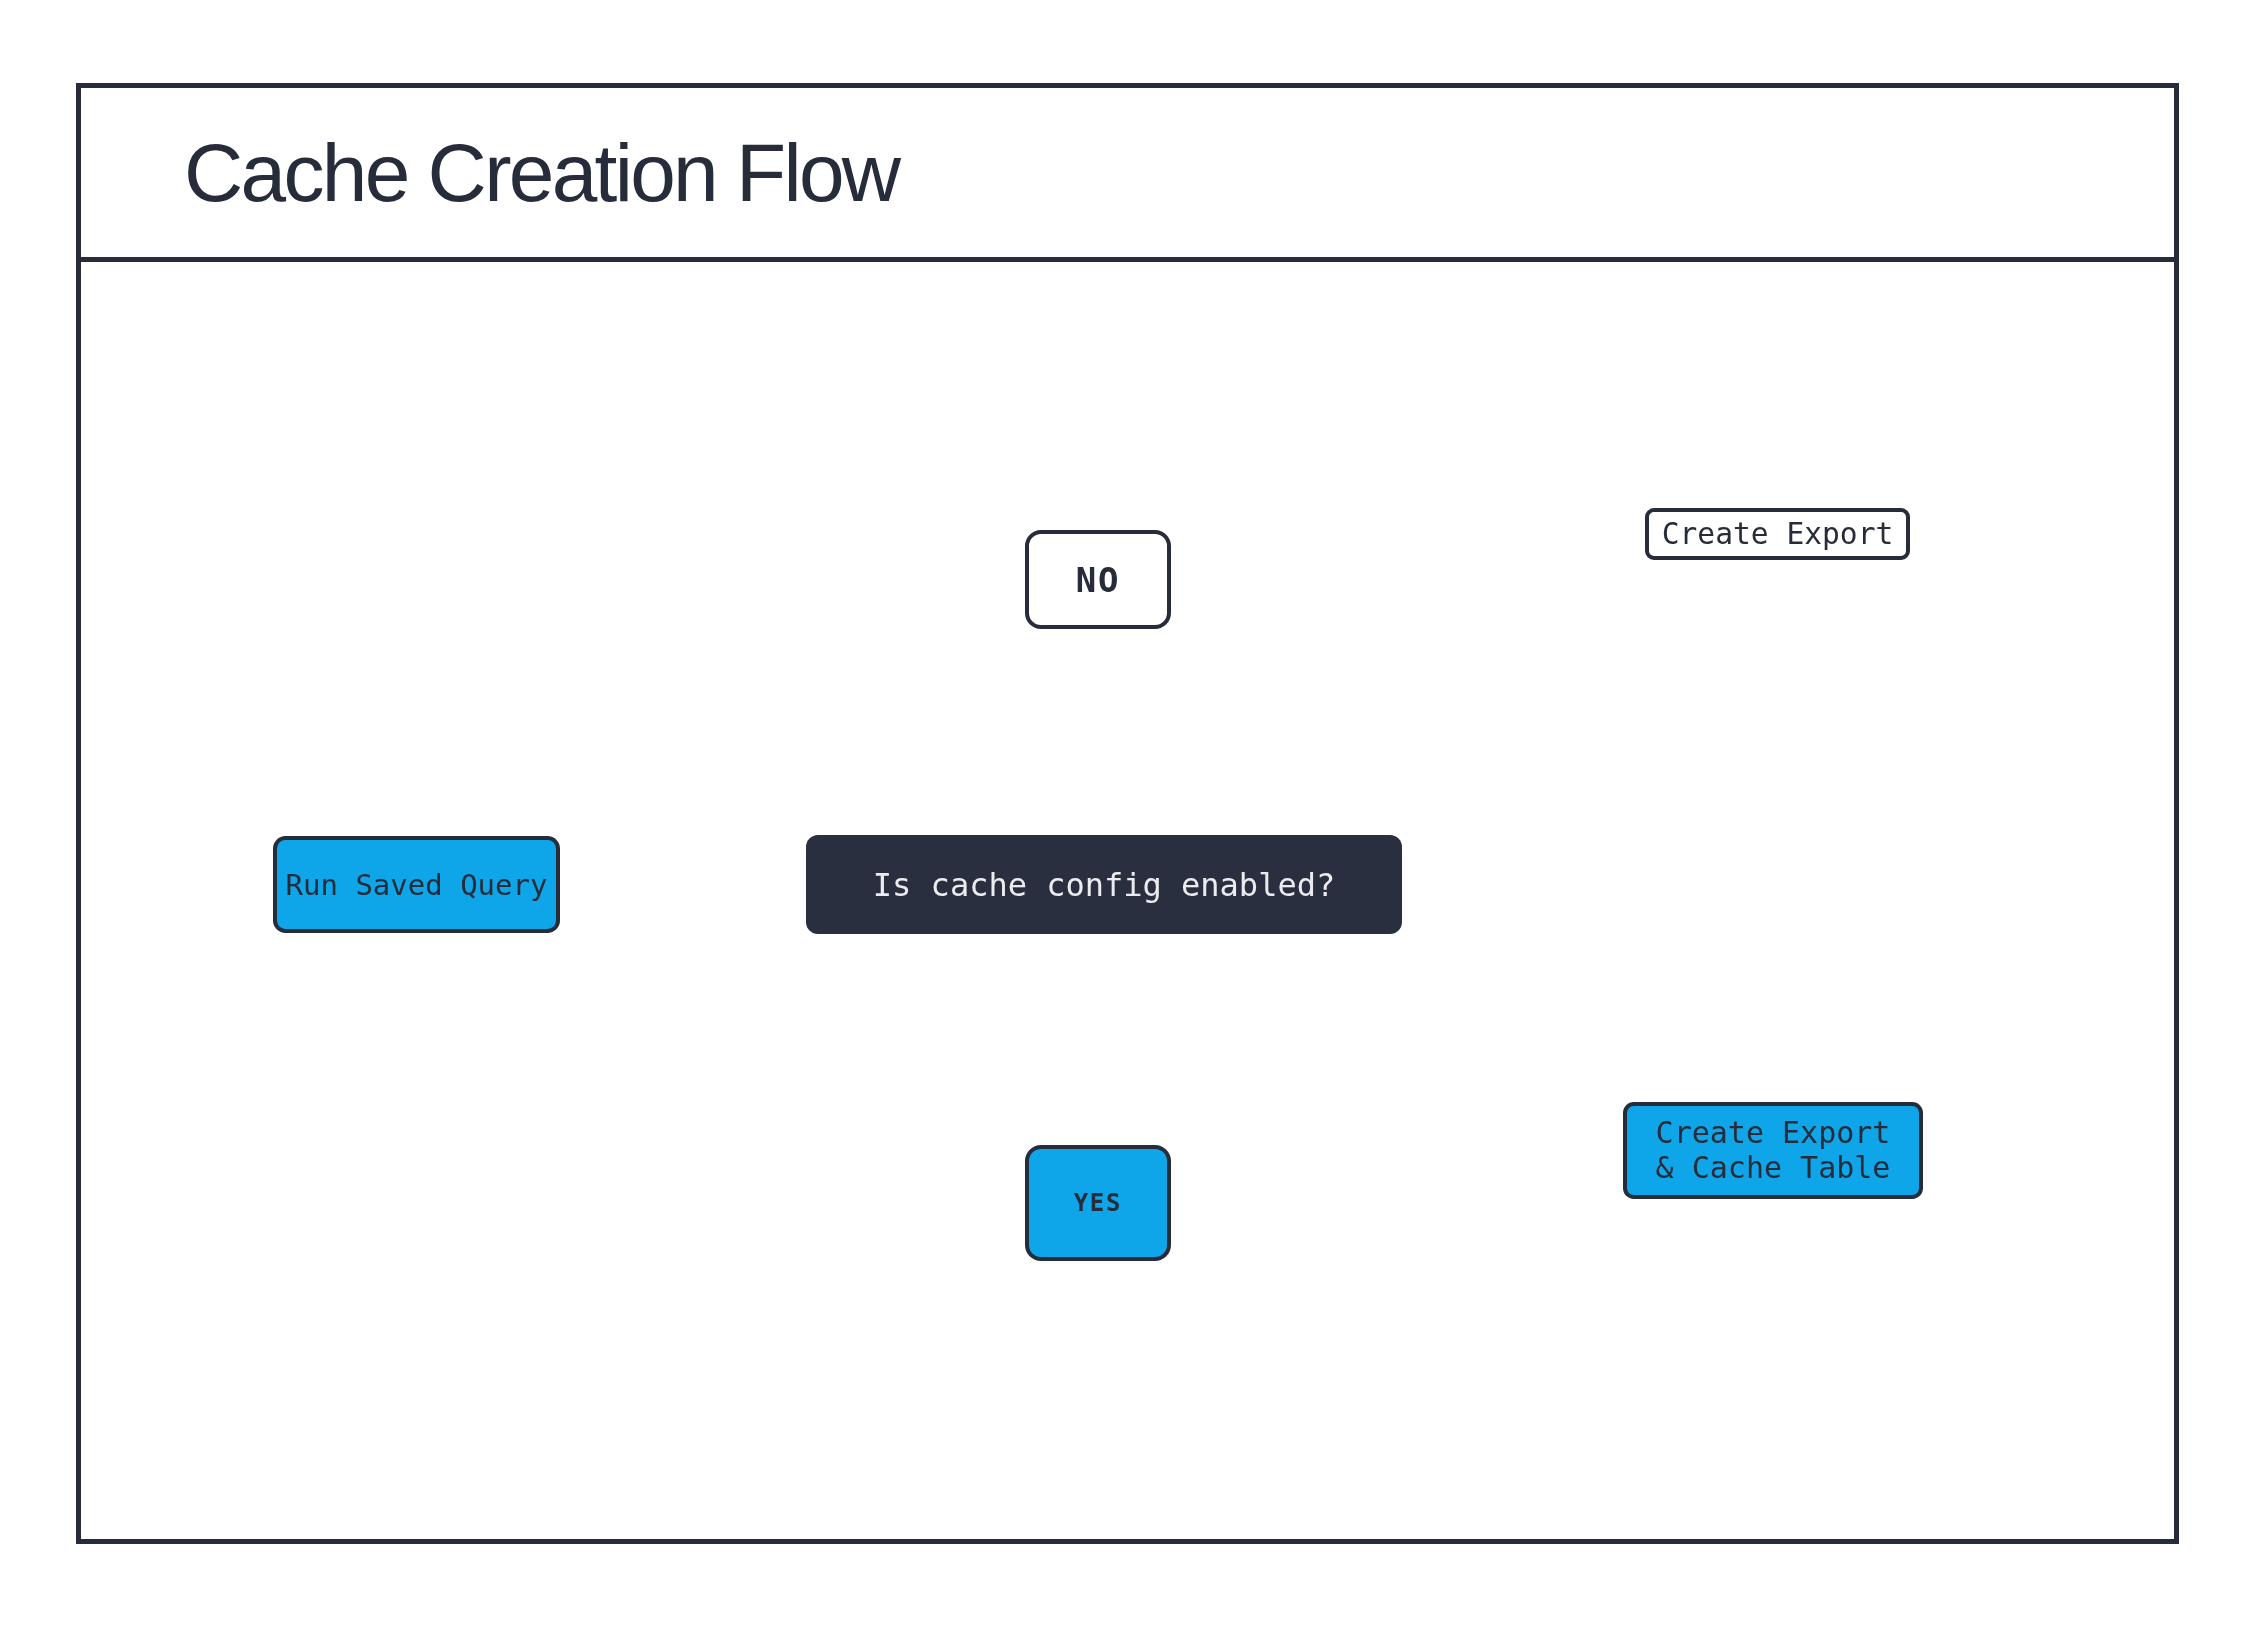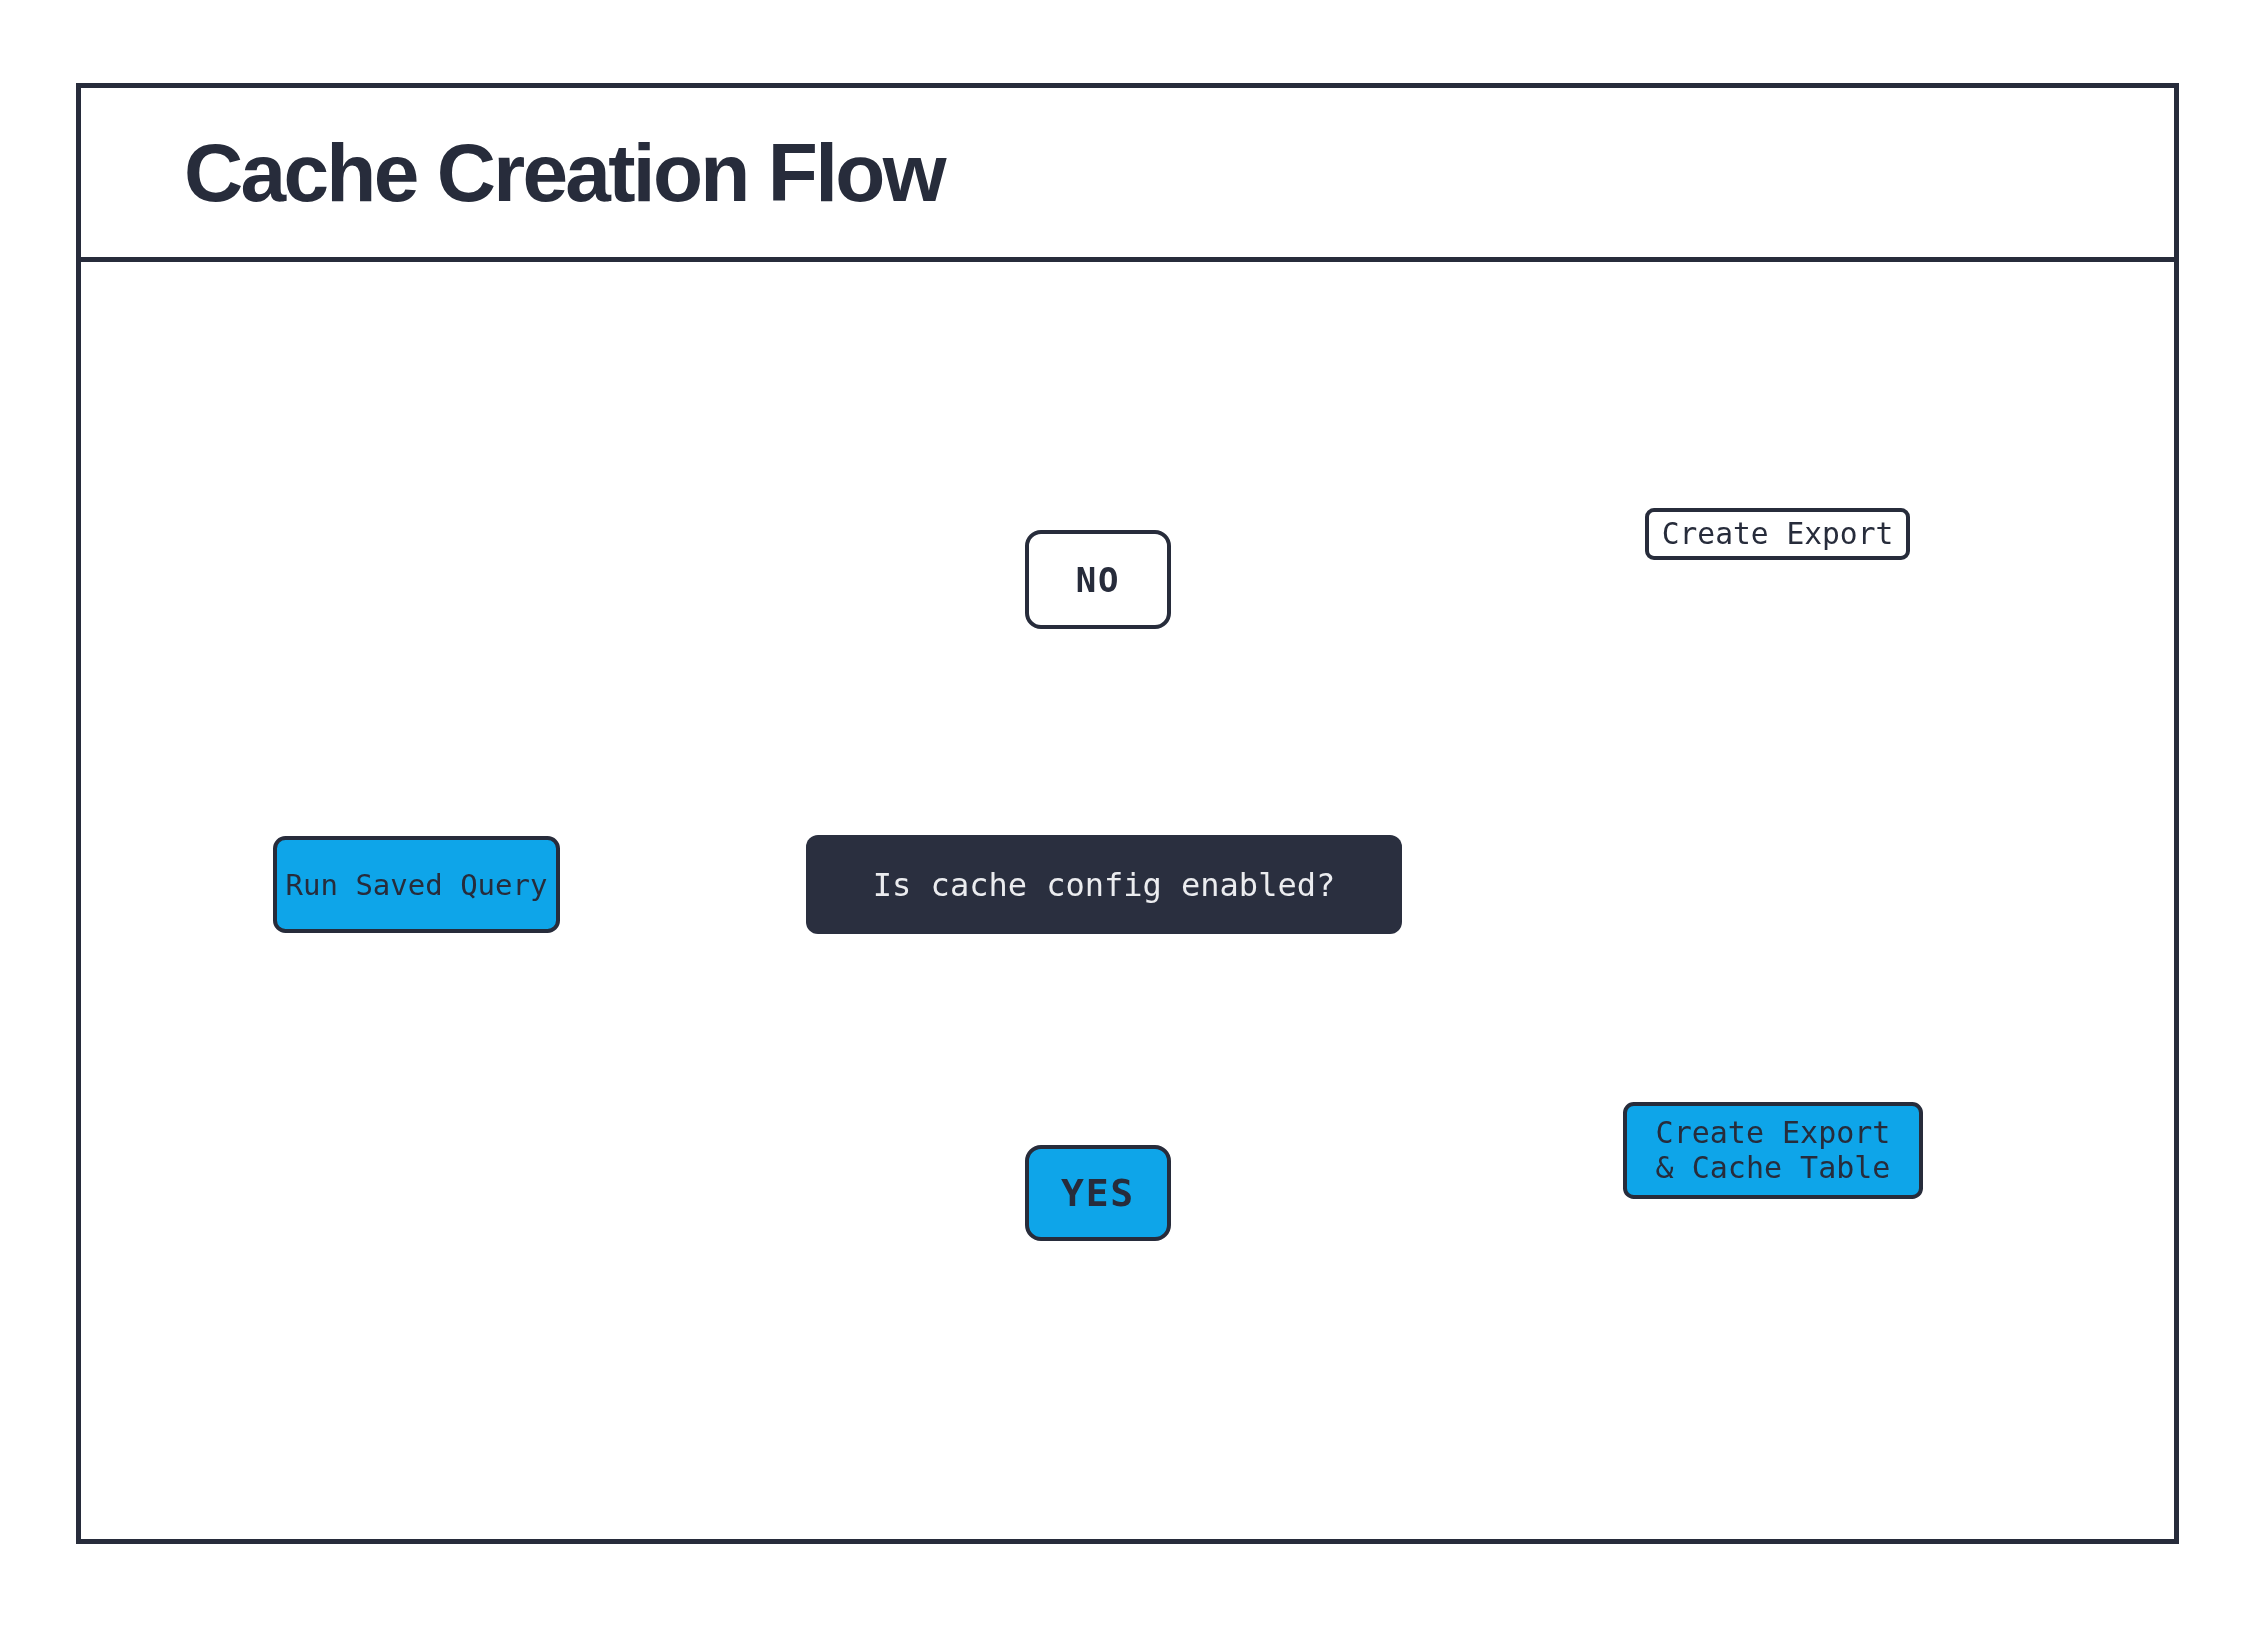--- a/index.html
+++ b/index.html
@@ -4,33 +4,33 @@
 <style>
   html,body{margin:0;padding:0;background:#ffffff;}
   .canvas{position:relative;width:2268px;height:1626px;background:#ffffff;overflow:hidden;
           font-family:"DejaVu Sans Mono",monospace;}
   .frame{position:absolute;left:76px;top:83px;width:2103px;height:1461px;
          border:5.4px solid #272c3b;box-sizing:border-box;background:#ffffff;}
   .frame-header{position:absolute;left:0;top:0;width:100%;height:174px;
                 border-bottom:5.4px solid #272c3b;box-sizing:border-box;
                 display:flex;align-items:center;}
   .title{margin-left:103px;font-family:"Liberation Sans","DejaVu Sans",sans-serif;
-         font-weight:700;font-size:82px;letter-spacing:-2.7px;color:#272c3b;white-space:nowrap;}
+         font-weight:400;font-size:82px;letter-spacing:-2.7px;color:#272c3b;white-space:nowrap;}
   .layer{position:absolute;left:0;top:0;width:2268px;height:1626px;}
   .node{position:absolute;display:flex;align-items:center;justify-content:center;
         box-sizing:border-box;text-align:center;white-space:pre;color:#272c3b;}
   .node.green{background:#0ea5e9;border:4.5px solid #272c3b;}
   .node.dark{background:#2a2f3f;color:#ebecef;}
   .node.plain{background:#ffffff;border:4.5px solid #272c3b;}
   .start-node{left:273px;top:836px;width:287px;height:97px;border-radius:12.5px;font-size:29px;}
   .decision-node{left:806px;top:835px;width:596px;height:99px;border-radius:12px;font-size:32px;}
   .no-node{left:1025px;top:530px;width:146px;height:99px;border-radius:16px;
            font-size:34px;font-weight:700;letter-spacing:1.8px;}
-  .yes-node{left:1025px;top:1145px;width:146px;height:96px;border-radius:16px;
-            font-size:38px;font-weight:700;letter-spacing:1.8px;}
+  .yes-node{left:1025px;top:1145px;width:146px;height:116px;border-radius:16px;
+            font-size:24px;font-weight:700;letter-spacing:1.8px;}
   .db-label-top{left:1645px;top:508px;width:265px;height:52px;border-radius:9px;
                 border-width:3.6px;font-size:29.6px;}
   .db-label-bottom{left:1623px;top:1102px;width:300px;height:97px;border-radius:10.7px;
                    font-size:30px;line-height:1.15;flex-direction:column;}
   svg{display:block;}
 </style>
 </head>
 <body>
 
 <div class="canvas">

